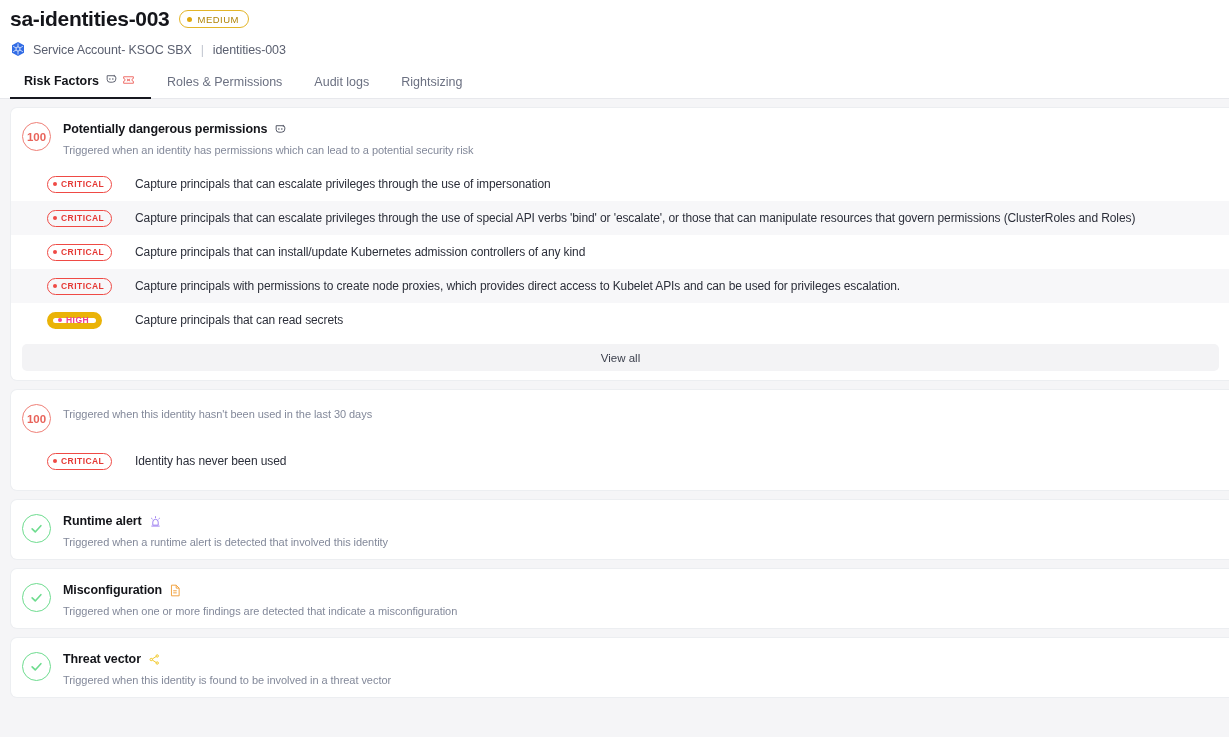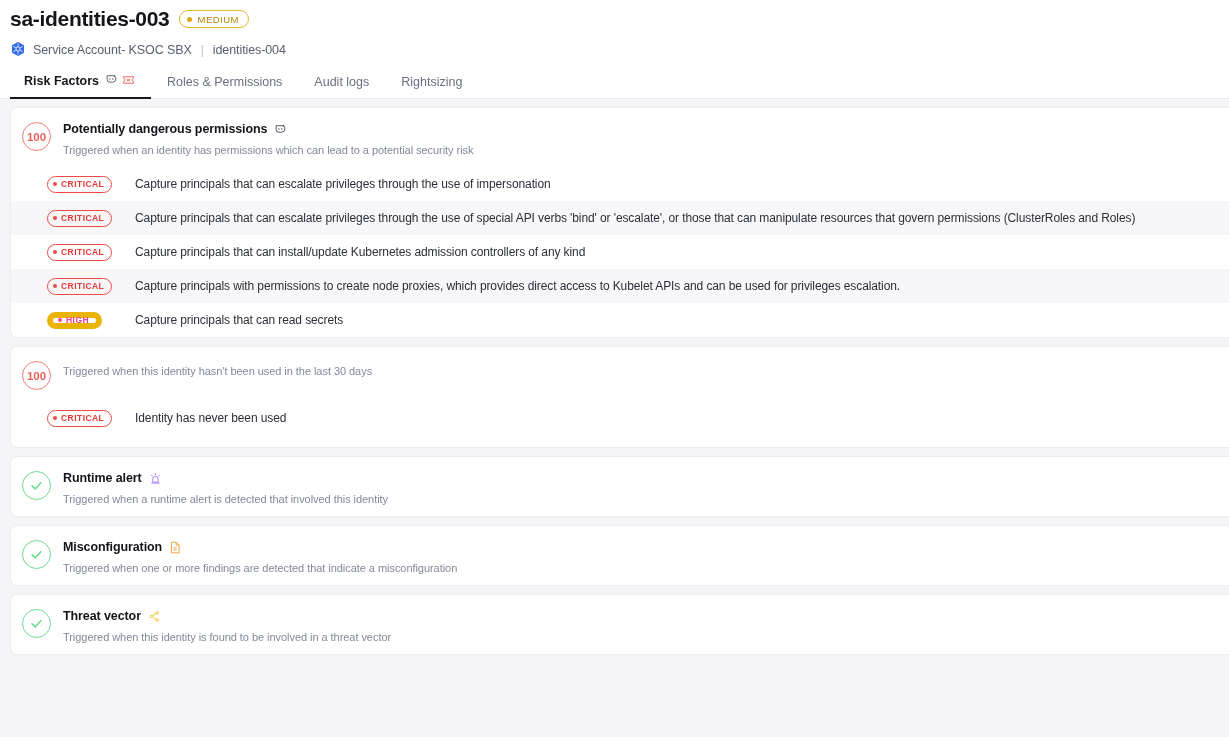--- a/index.html
+++ b/index.html
@@ -239,21 +239,21 @@
           <line x1="12" y1="15.4" x2="12" y2="19.6"></line>
           <line x1="5.2" y1="8.2" x2="9" y2="10.4"></line>
           <line x1="15" y1="13.6" x2="18.8" y2="15.8"></line>
           <line x1="5.2" y1="15.8" x2="9" y2="13.6"></line>
           <line x1="15" y1="10.4" x2="18.8" y2="8.2"></line>
         </g>
       </svg>
     </span>
     <span class="subtitle-text">Service Account- KSOC SBX</span>
     <span class="subtitle-text subtitle-sep">|</span>
-    <span class="subtitle-text">identities-004</span>
+    <span class="subtitle-text">identities-003</span>
   </div>
 </div>
 
 <div class="tabs">
   <div class="tab active">
     <span>Risk Factors</span>
     <span class="ticons">
       <span>
         <svg width="13" height="13" viewBox="0 0 24 24" fill="none" stroke="#4a4f5e" stroke-width="1.6">
           <path d="M4 5h12a4 4 0 0 1 4 4v2a6 6 0 0 1-6 6H9a5 5 0 0 1-5-5z"></path>
@@ -346,20 +346,23 @@
     <div class="finding-row">
       <span class="badge-slot">
         <span class="badge high">
           <span class="bdot"></span>
           <span class="btxt">HIGH</span>
         </span>
       </span>
       <span class="finding-text">Capture principals that can read secrets</span>
     </div>
 
+    <div class="viewall">
+      <span class="viewall-txt">View all</span>
+    </div>
   </div>
 
   <div class="card">
     <div class="card-head">
       <div class="score-ring">100</div>
       <div class="head-texts">
         <div class="head-desc">Triggered when this identity hasn't been used in the last 30 days</div>
       </div>
     </div>
 

